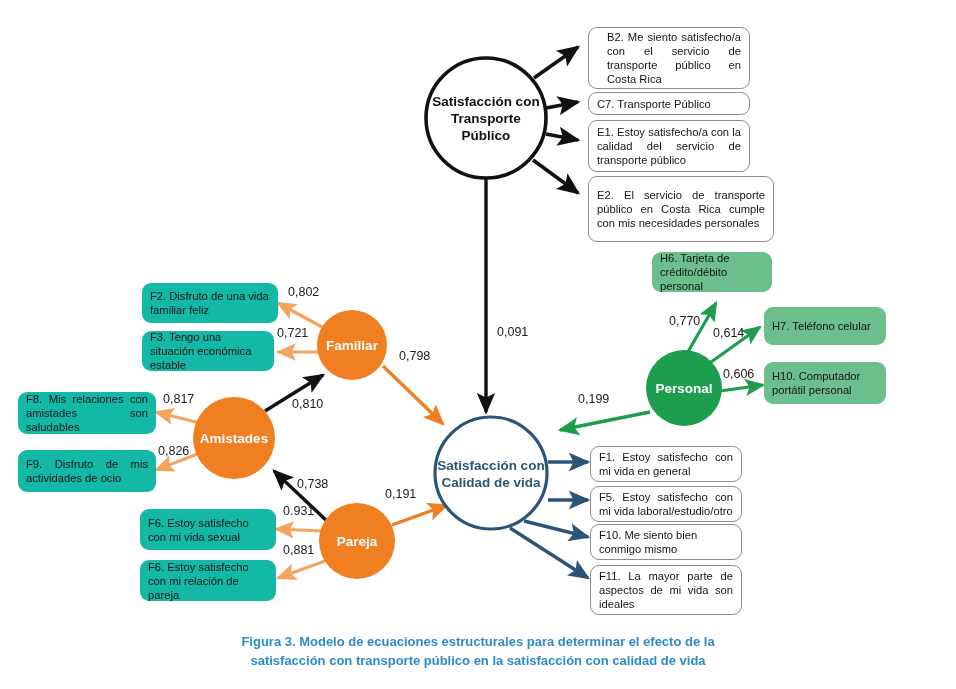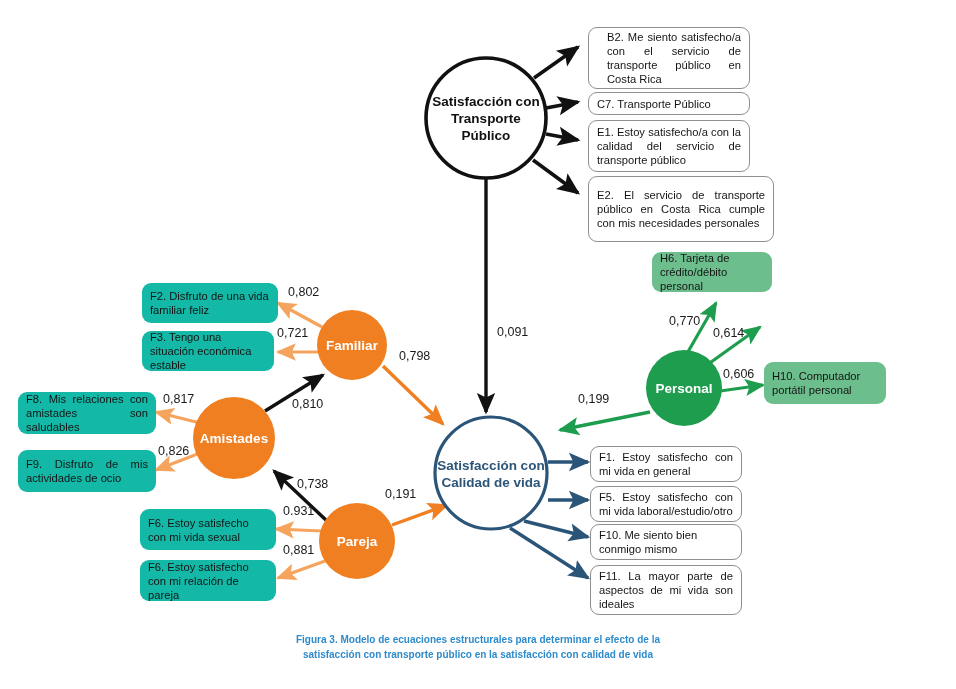--- a/index.html
+++ b/index.html
@@ -65,21 +65,21 @@
   }
   .justify { text-align: justify; text-align-last: left; }
   #figure-caption {
     position: absolute;
     left: 0;
     top: 633px;
     width: 956px;
     text-align: center;
     color: #2E8BCB;
     font-weight: bold;
-    font-size: 10px;
+    font-size: 13px;
     line-height: 1.45;
     font-family: "Liberation Sans", sans-serif;
   }
 </style>
 </head>
 <body>
 
 <div id="diagram-root">
 
   <svg id="sem-canvas" viewBox="0 0 956 689">
@@ -239,20 +239,23 @@
   <div class="item-box box-orange" style="left:140px; top:509px; width:136px; height:41px;">
     <span class="item-text">F6. Estoy satisfecho con mi vida sexual</span>
   </div>
   <div class="item-box box-orange" style="left:140px; top:560px; width:136px; height:41px;">
     <span class="item-text">F6. Estoy satisfecho con mi relación de pareja</span>
   </div>
 
   <div class="item-box box-green" style="left:652px; top:252px; width:120px; height:40px;">
     <span class="item-text">H6. Tarjeta de crédito/débito personal</span>
   </div>
+  <div class="item-box box-green" style="left:764px; top:307px; width:122px; height:38px;">
+    <span class="item-text">H7. Teléfono celular</span>
+  </div>
   <div class="item-box box-green" style="left:764px; top:362px; width:122px; height:42px;">
     <span class="item-text">H10.  Computador portátil personal</span>
   </div>
 
   <div class="item-box box-white" style="left:590px; top:446px; width:152px; height:36px;">
     <span class="item-text justify">F1.  Estoy satisfecho con mi vida en general</span>
   </div>
   <div class="item-box box-white" style="left:590px; top:486px; width:152px; height:36px;">
     <span class="item-text justify">F5. Estoy satisfecho con mi vida laboral/estudio/otro</span>
   </div>

